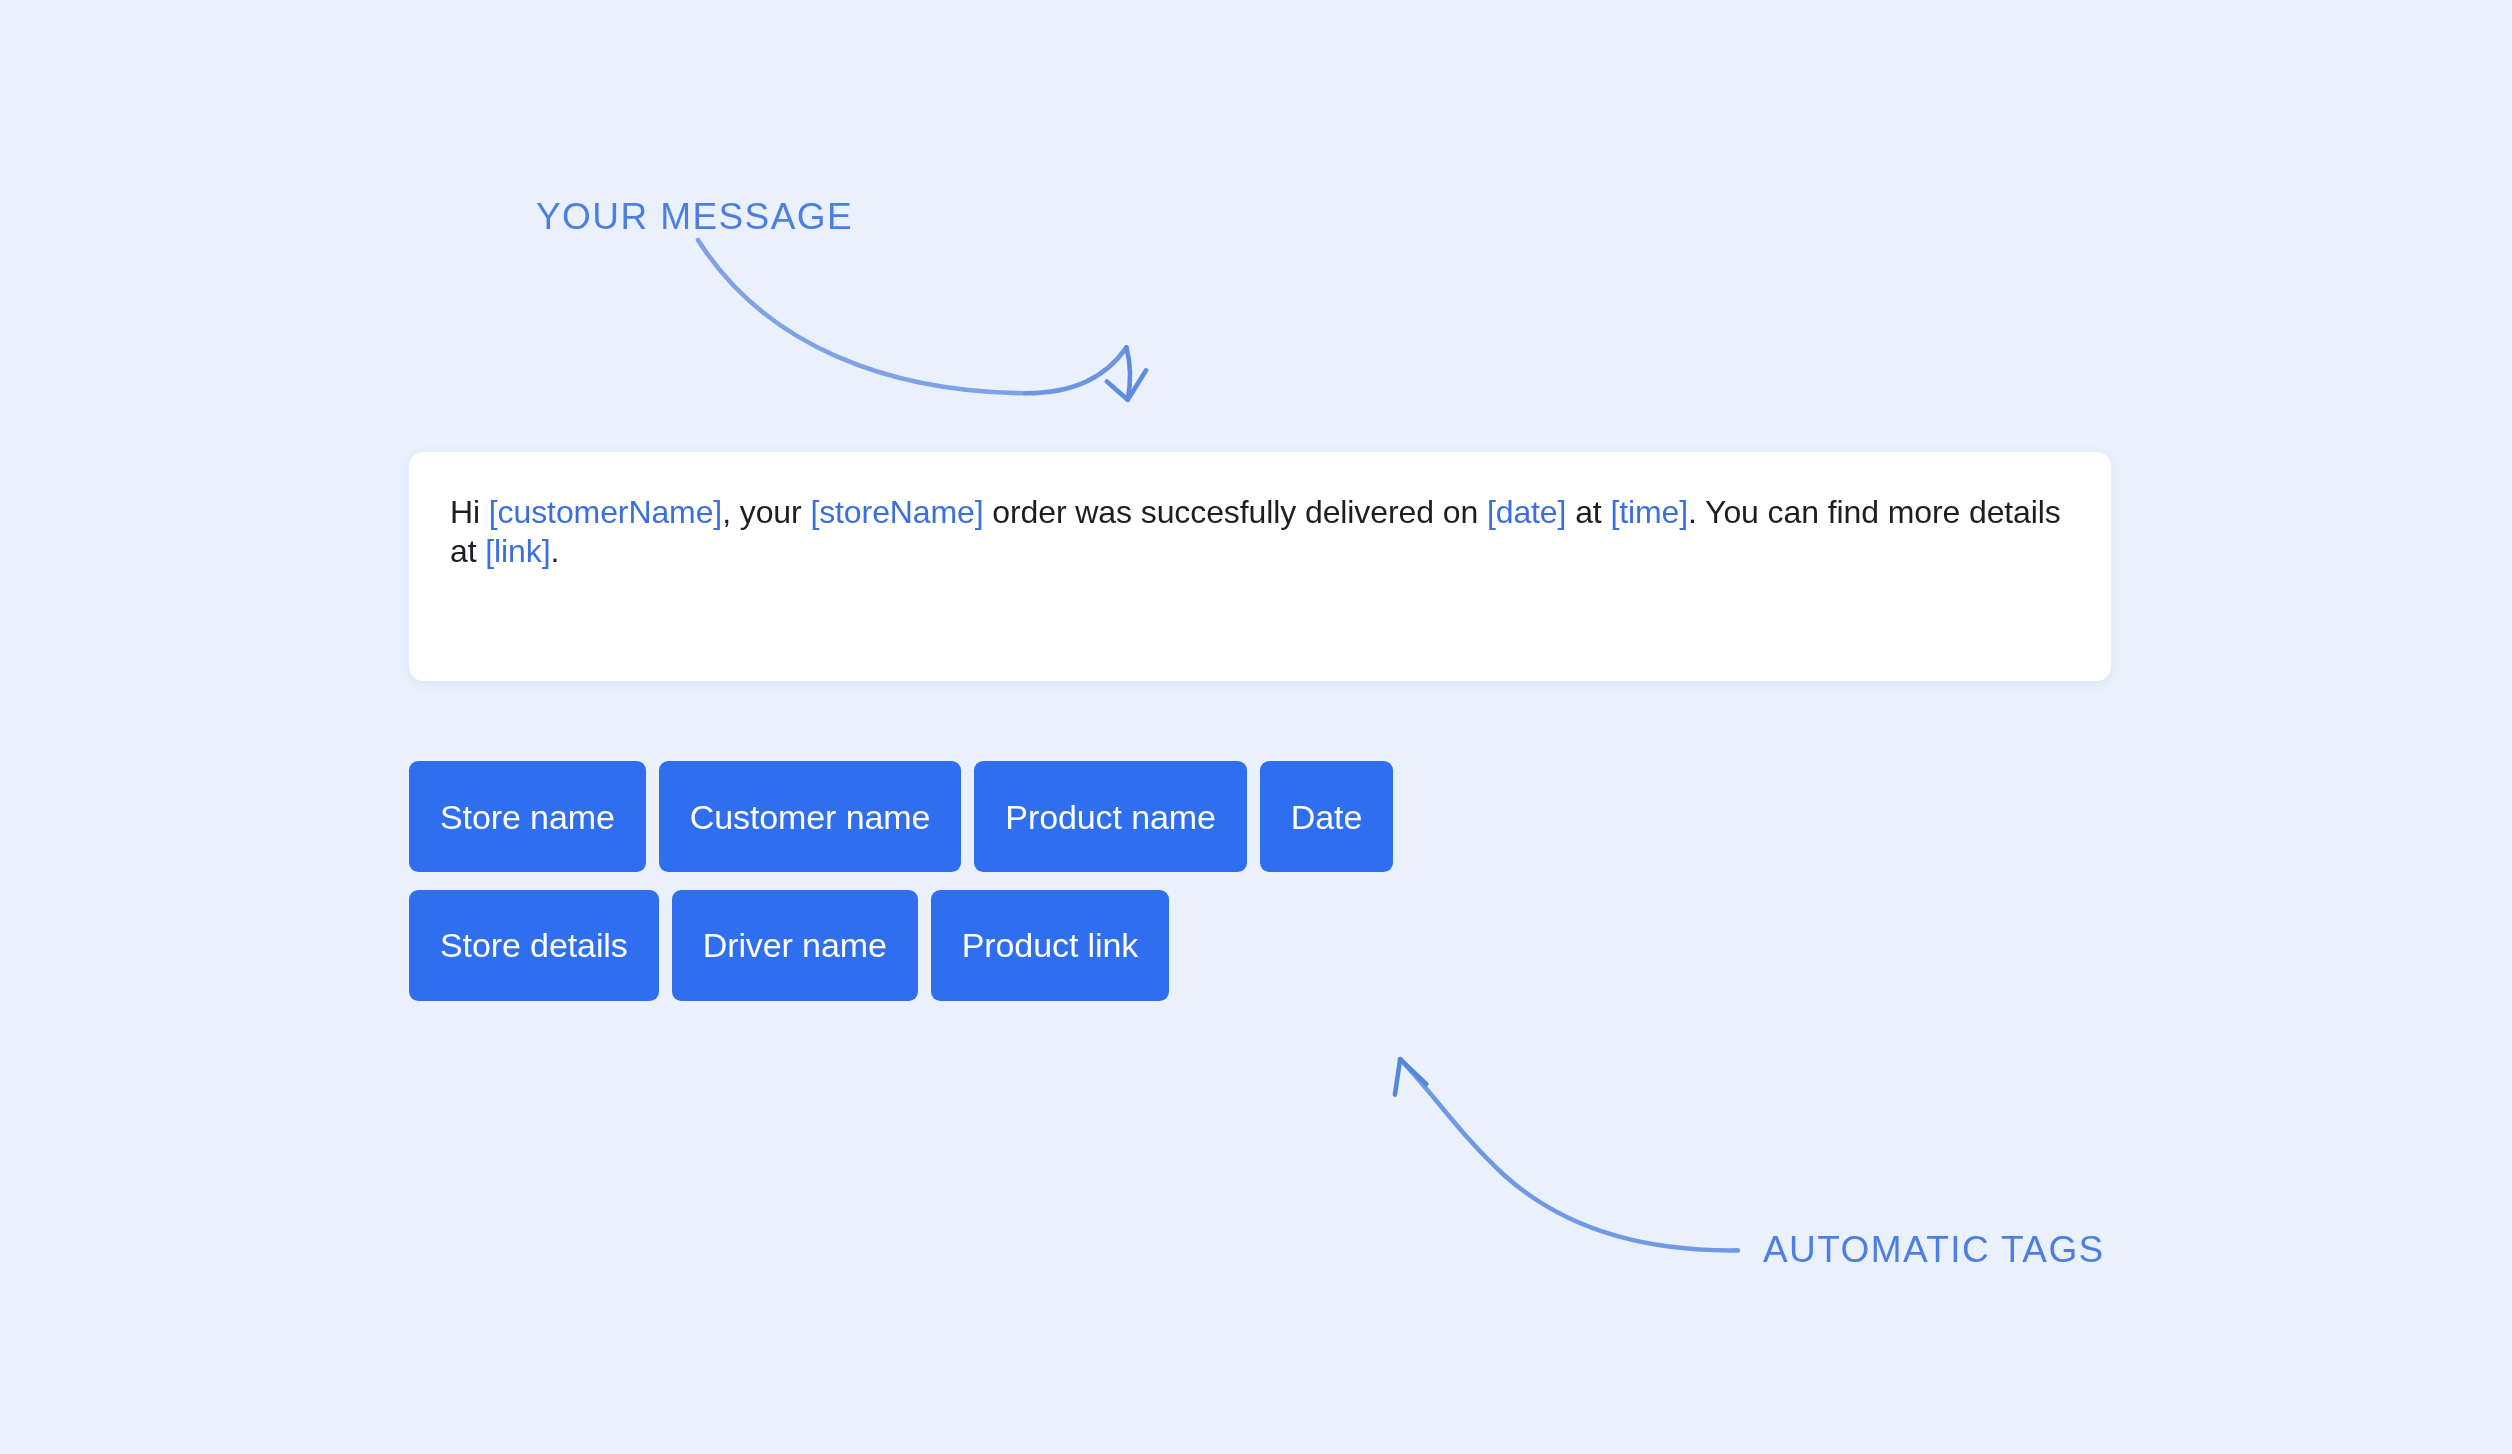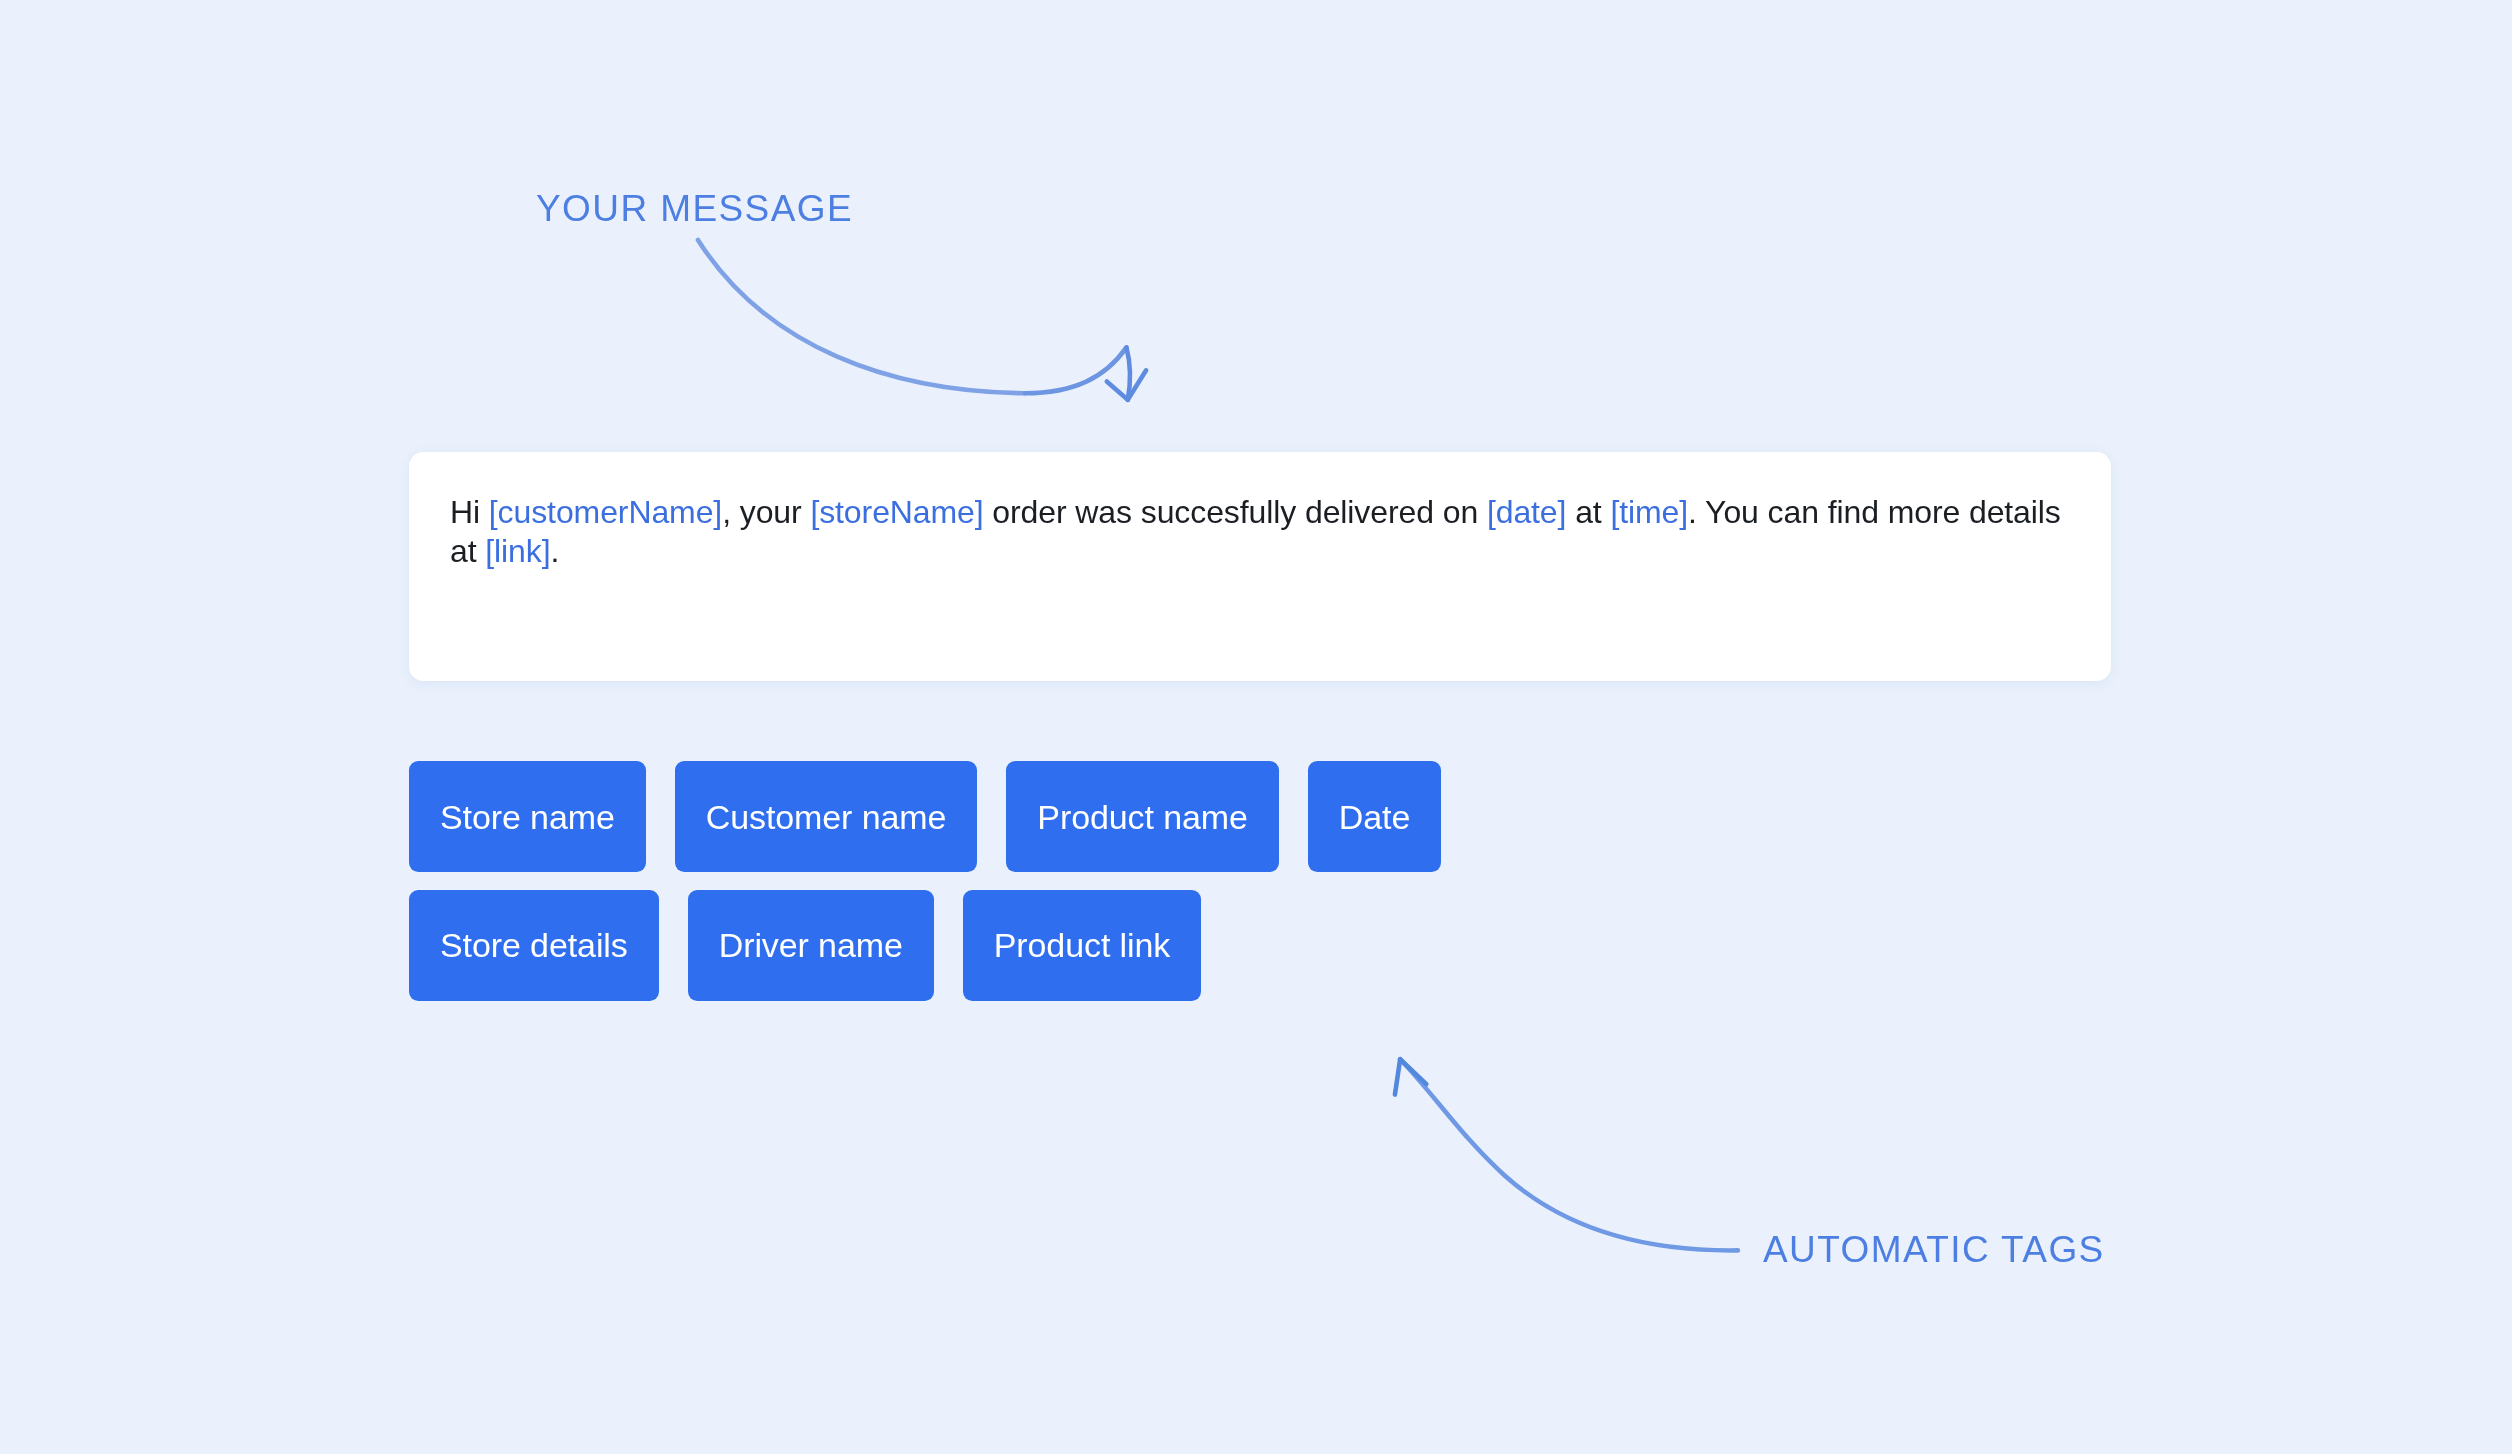--- a/index.html
+++ b/index.html
@@ -29,21 +29,21 @@
     position: absolute;
     color: #4d7fe2;
     font-size: 37px;
     font-weight: 500;
     letter-spacing: 1.4px;
     white-space: nowrap;
     line-height: 1;
   }
   #label-your-message {
     left: 536px;
-    top: 190px;
+    top: 198px;
   }
   #label-automatic-tags {
     left: 1763px;
     top: 1231px;
   }
 
   
   .arrow-svg {
     position: absolute;
     pointer-events: none;
@@ -90,21 +90,21 @@
   #tag-rows {
     position: absolute;
     left: 409px;
     top: 761px;
     width: 1729px;
   }
   .tag-row {
     display: flex;
     flex-direction: row;
     align-items: flex-start;
-    gap: 29px;
+    gap: 13px;
     margin-bottom: 17.7px;
   }
   .tag-chip {
     background: #2f6eee;
     color: #ffffff;
     font-size: 34px;
     font-weight: 400;
     letter-spacing: -0.1px;
     border: none;
     border-radius: 9.2px;

